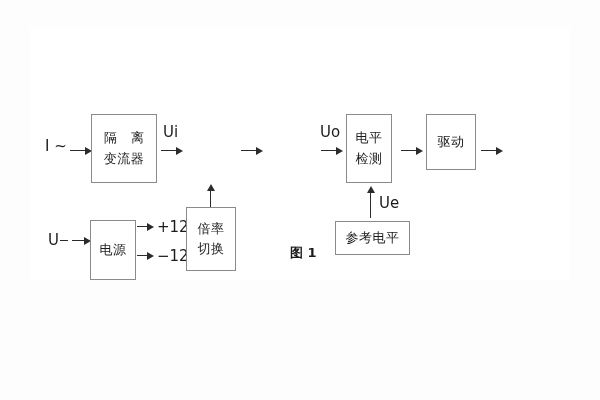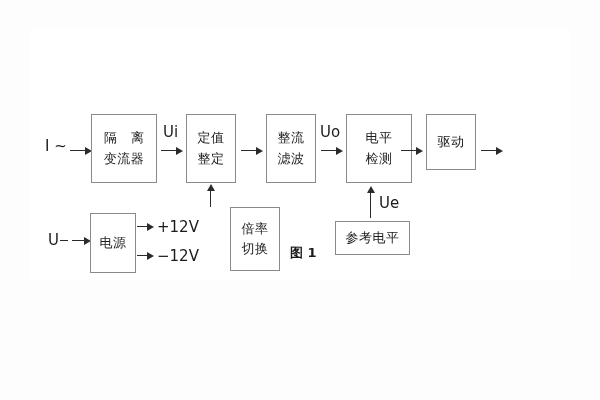--- a/index.html
+++ b/index.html
@@ -103,41 +103,33 @@
 
   <div class="box wide-gap" style="left:91px; top:114px; width:66px; height:69px;text-align:right;">
     <span class="ln">隔 离</span>
     <span class="ln">变流器</span>
   </div>
 
   <div class="lbl sig" style="left:163px; top:125px;">Ui</div>
   <div class="hline" style="left:161px; top:150px; width:16px;"></div>
   <div class="arrow-r" style="left:176px; top:147px;"></div>
 
-  <div class="box" style="left:186px; top:114px; width:50px; height:69px;">
-    <span class="ln">定值</span>
-    <span class="ln">整定</span>
-  </div>
 
   <div class="vline" style="left:210px; top:190px; height:17px;"></div>
   <div class="arrow-u" style="left:207px; top:184px;"></div>
 
   <div class="hline" style="left:241px; top:150px; width:16px;"></div>
   <div class="arrow-r" style="left:256px; top:147px;"></div>
 
-  <div class="box" style="left:266px; top:114px; width:50px; height:69px;">
-    <span class="ln">整流</span>
-    <span class="ln">滤波</span>
-  </div>
 
   <div class="lbl sig" style="left:320px; top:125px;">Uo</div>
   <div class="hline" style="left:321px; top:150px; width:16px;"></div>
   <div class="arrow-r" style="left:336px; top:147px;"></div>
 
-  <div class="box" style="left:346px; top:114px; width:66px; height:69px;">
+  <div class="box" style="left:346px; top:114px; width:46px; height:69px;">
     <span class="ln">电平</span>
     <span class="ln">检测</span>
   </div>
 
   <div class="vline" style="left:370px; top:192px; height:26px;"></div>
   <div class="arrow-u" style="left:367px; top:186px;"></div>
   <div class="lbl sig" style="left:379px; top:196px;">Ue</div>
 
   <div class="hline" style="left:401px; top:150px; width:16px;"></div>
   <div class="arrow-r" style="left:416px; top:147px;"></div>
@@ -148,33 +140,33 @@
 
   <div class="hline" style="left:481px; top:150px; width:16px;"></div>
   <div class="arrow-r" style="left:496px; top:147px;"></div>
 
 
   <div class="lbl sig" style="left:48px; top:233px;">U</div>
   <div class="dash" style="left:60px; top:240px; width:8px;"></div>
   <div class="hline" style="left:72px; top:240px; width:14px;"></div>
   <div class="arrow-r" style="left:84px; top:237px;"></div>
 
-  <div class="box" style="left:90px; top:213px; width:46px; height:60px;">
+  <div class="box" style="left:90px; top:220px; width:46px; height:60px;">
     <span class="ln">电源</span>
   </div>
 
   <div class="hline" style="left:137px; top:226px; width:12px;"></div>
   <div class="arrow-r" style="left:147px; top:223px;"></div>
   <div class="lbl sig" style="left:157px; top:220px;">+12V</div>
 
   <div class="hline" style="left:137px; top:255px; width:12px;"></div>
   <div class="arrow-r" style="left:147px; top:252px;"></div>
   <div class="lbl sig" style="left:157px; top:249px;">−12V</div>
 
-  <div class="box" style="left:186px; top:207px; width:50px; height:64px;margin-left:44px;">
+  <div class="box" style="left:186px; top:207px; width:50px; height:64px;">
     <span class="ln">倍率</span>
     <span class="ln">切换</span>
   </div>
 
   <div class="lbl cjk" style="left:290px; top:246px;font-weight:bold;">图 1</div>
 
   <div class="box" style="left:335px; top:221px; width:75px; height:34px;">
     <span class="ln">参考电平</span>
   </div>
 </div>

